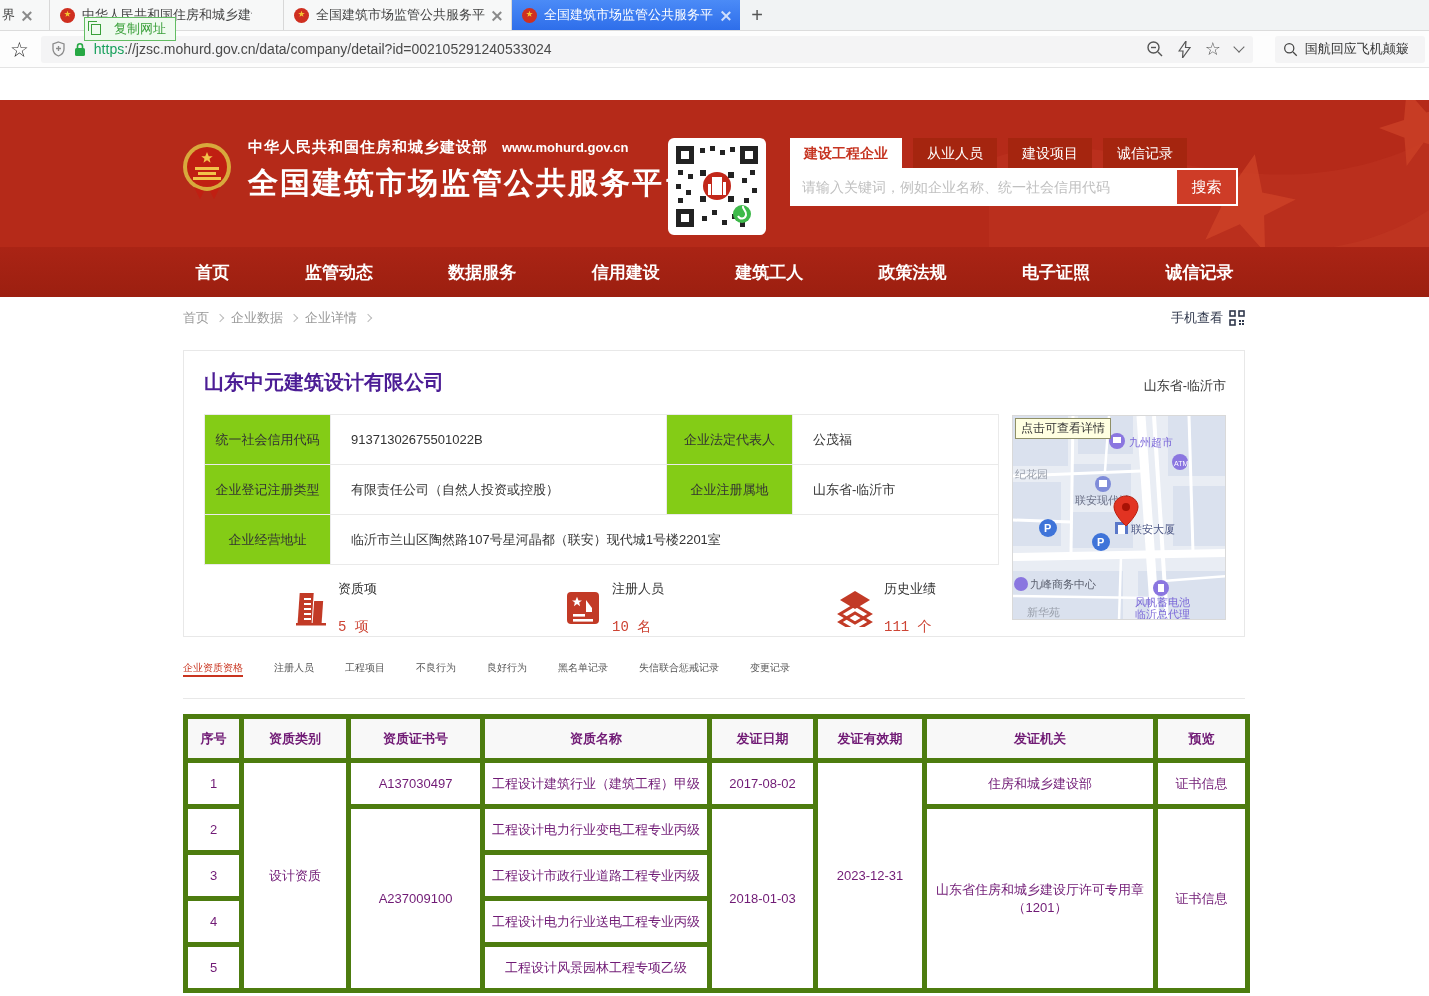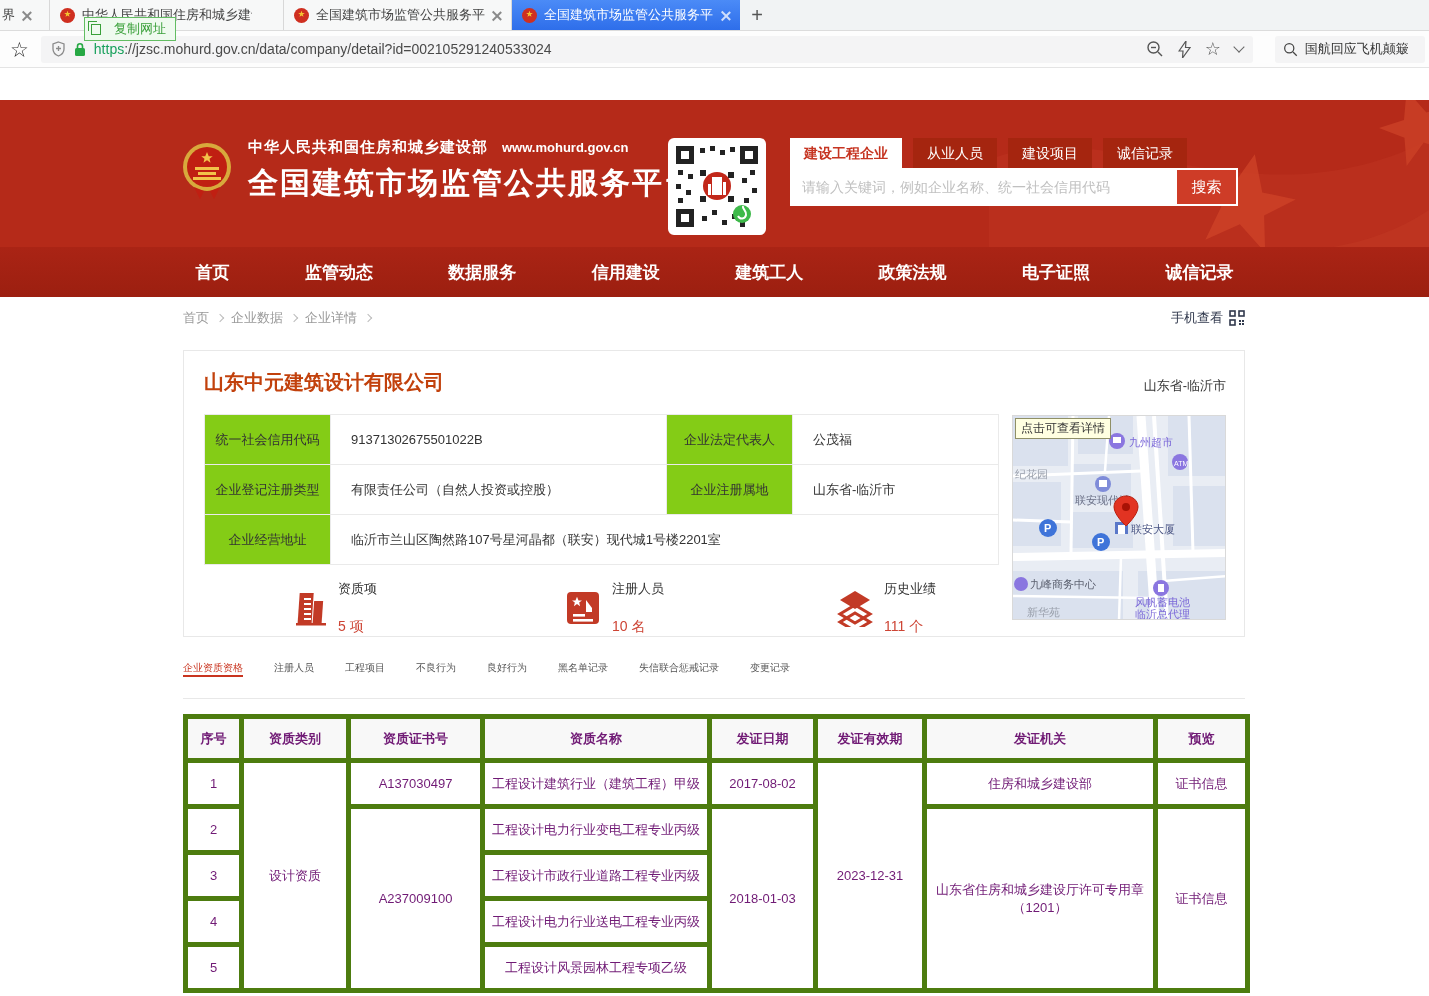--- a/index.html
+++ b/index.html
@@ -59,30 +59,30 @@
   .hs-btn { width:61px; margin:1px; background:#ce3c27; color:#fff; font-size:15px; border:1px solid #fff; cursor:pointer;}
 
   
   .content { position:absolute; left:183px; top:297px; width:1062px; }
   .crumbrow { height:42px; display:flex; align-items:center; font-size:13px; color:#999;}
   .crumb { cursor:pointer; }
   .sep { width:6px; height:6px; border-right:1px solid #bbb; border-top:1px solid #bbb; transform:rotate(45deg); margin:0 8px;}
   .crumb-right { margin-left:auto; display:flex; align-items:center; gap:6px; color:#31394d; font-size:13px;}
 
   .card { margin-top:11px; border:1px solid #e8e8e8; height:287px; position:relative; padding:18px 20px;}
-  .card-title { font-size:20px; font-weight:bold; color:#c2410c;}
+  .card-title { font-size:20px; font-weight:bold; color:#4c1d95;}
   .card-region { position:absolute; right:18px; top:26px; font-size:13px; color:#333;}
 
   table.info { border-collapse:collapse; margin-top:18px; table-layout:fixed; width:794px;}
   table.info td { border:1px solid #eaeaea; font-size:13px; color:#333; height:50px; }
   table.info td.lbl { background:#84cc16; text-align:center; width:126px;}
   table.info td.val { padding-left:20px; }
 
   .stats { display:flex; margin-top:15px; padding-left:88px; }
-  .stat { display:flex; align-items:center; gap:10px; width:272px;}
+  .stat { display:flex; align-items:center; gap:10px; width:272px;font-family:Liberation Mono, monospace;}
   .stat .txt .t1 { font-size:13px; color:#333; }
   .stat .txt .t2 { font-size:14px; color:#cd4434; margin-top:20px;}
 
   .mapbox { position:absolute; right:18px; top:64px; width:214px; height:205px; border:1px solid #d9d9d9; overflow:hidden;}
   .map-tip { position:absolute; left:2px; top:2px; background:#ffffe1; border:1px solid #8f8f66; color:#333; font-size:12px; padding:1px 5px; z-index:3;}
 
   .sec-tabs { margin-top:24px; border-bottom:1px solid #e8e8e8; display:flex; height:38px; align-items:flex-start;}
   .sec-tab { font-size:10px; color:#555; margin-right:31px; padding-bottom:1px; cursor:pointer; position:relative;}
   .sec-tab.on { color:#c9341f; }
   .sec-tab.on::after { content:""; position:absolute; left:0; right:0; bottom:-1px; height:2px; background:#c9341f;}

